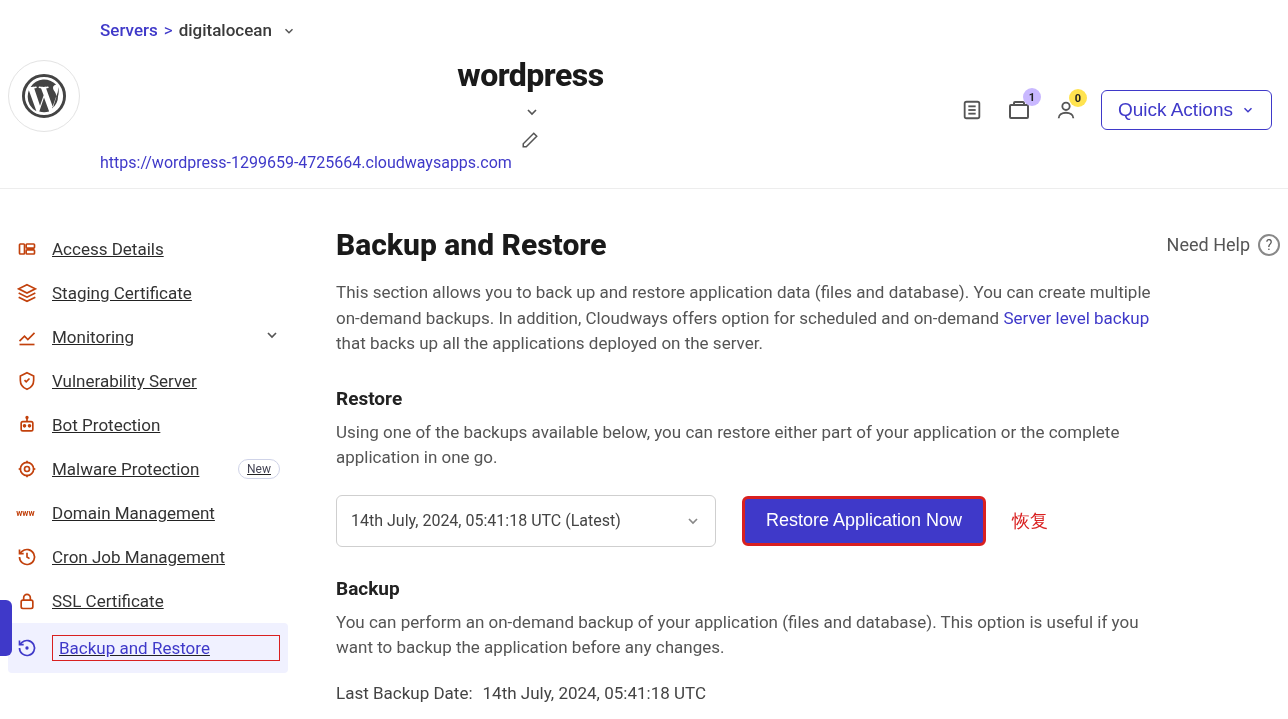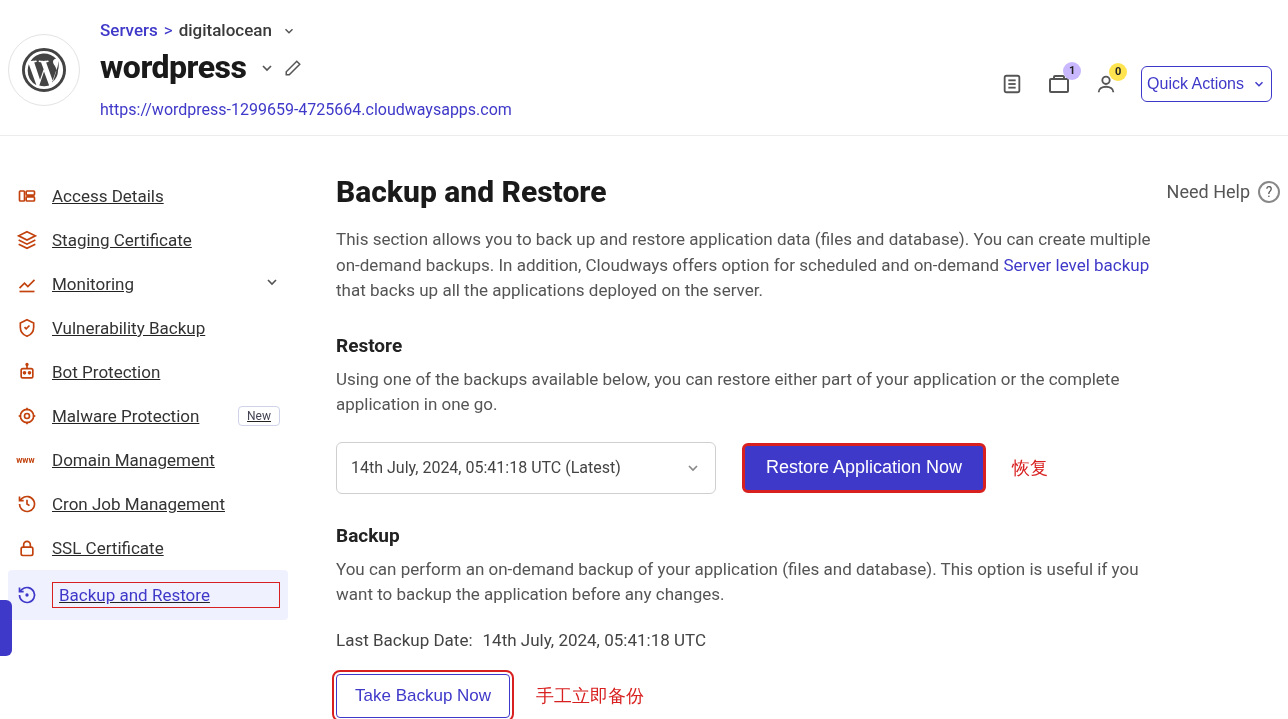--- a/index.html
+++ b/index.html
@@ -22,43 +22,43 @@
   display: flex; align-items: center; justify-content: center;
   margin-right: 20px;
   flex-shrink: 0;
 }
 .app-logo svg { width: 44px; height: 44px; }
 .breadcrumb-row { display: flex; align-items: center; gap: 6px; font-size: 17px; }
 .breadcrumb-link { color: #3f39c9; font-weight: 500; }
 .breadcrumb-sep { color: #3f39c9; }
 .breadcrumb-server { color: #3a3a3a; font-weight: 500; }
 .chev { color: #555; font-size: 14px; margin-left: 4px; }
-.title-row { display: flex; align-items: center; gap: 9px; margin-top: 8px; }
+.title-row { display: flex; align-items: center; gap: 9px; margin-top: 16px; flex-direction: column; }
 .app-title { font-size: 32px; font-weight: 800; color: #1a1a1a; letter-spacing: -0.5px;}
 .edit-icon svg, .chev svg { vertical-align: middle; }
-.app-url { color: #3f39c9; font-size: 16px; margin-top: 14px; display: inline-block; }
+.app-url { color: #3f39c9; font-size: 16px; margin-top: 4px; display: inline-block; }
 .header-left { flex: 1; }
 .header-right { display: flex; align-items: center; gap: 24px; margin-top: 28px; }
 .hdr-icon { position: relative; color: #555; cursor: pointer; }
 .hdr-icon svg { display: block; }
 .pill-badge {
   position: absolute; top: -10px; right: -10px;
   min-width: 18px; height: 18px; border-radius: 9px;
   display: flex; align-items: center; justify-content: center;
   font-size: 11px; font-weight: 700; color: #222;
 }
 .pill-purple { background: #c9b8ff; }
 .pill-yellow { background: #ffe34f; }
 .quick-actions {
   border: 1.5px solid #3f39c9;
   color: #3f39c9;
   background: #fff;
-  padding: 8px 5px;
+  padding: 8px 16px;
   border-radius: 6px;
-  font-size: 16px;
+  font-size: 19px;
   font-weight: 500;
   display: flex; align-items: center; gap: 8px;
   cursor: pointer;
 }
 .body-wrap { display: flex; }
 .sidebar { width: 296px; padding: 38px 8px 8px 8px; text-decoration: underline; }
 .side-item {
   display: flex; align-items: center; gap: 14px;
   padding: 12px 8px;
   font-size: 17px;
@@ -70,21 +70,21 @@
 .side-item .sicon { width: 22px; display: flex; justify-content: center; color: #c2410c;}
 .side-item.active { background: #f0f1ff; color: #3f39c9; }
 .side-item.active .sicon { color: #3f39c9; }
 .side-item .side-label { flex: 1; }
 .side-item.active .side-label {
   border: 1.5px solid #d92020;
   padding: 2px 6px;
 }
 .badge-new {
   border: 1px solid #cfd3e8; color: #445; font-size: 12px;
-  padding: 2px 8px; border-radius: 4px; background: #fff;
+  padding: 2px 8px; border-radius: 10px; background: #fff;
 }
 .side-chev { color: #555; }
 .main {
   flex: 1;
   padding: 38px 8px 8px 40px;
 }
 .page-head { display: flex; align-items: center; }
 .page-title { font-size: 30px; font-weight: 800; color: #1a1a1a; flex:1;}
 .help-link { color: #555; font-size: 18px; display: flex; align-items: center; gap: 8px; cursor: pointer;}
 .help-circle {
@@ -217,21 +217,21 @@
             <polyline points="6 9 12 15 18 9"></polyline>
           </svg></span>
     </div>
     <div class="side-item">
       <span class="sicon">
           <svg width="20" height="20" viewBox="0 0 24 24" fill="none" stroke="currentColor" stroke-width="2">
             <path d="M12 2l8 4v5c0 5-3 9-8 11-5-2-8-6-8-11V6z"></path>
             <path d="M9 11l2 2 4-4"></path>
           </svg>
         </span>
-      <span class="side-label">Vulnerability Backup</span>
+      <span class="side-label">Vulnerability Server</span>
     </div>
     <div class="side-item">
       <span class="sicon">
           <svg width="20" height="20" viewBox="0 0 24 24" fill="none" stroke="currentColor" stroke-width="2">
             <rect x="5" y="8" width="14" height="11" rx="2"></rect>
             <circle cx="9" cy="13" r="1.2" fill="currentColor"></circle>
             <circle cx="15" cy="13" r="1.2" fill="currentColor"></circle>
             <line x1="12" y1="3" x2="12" y2="8"></line>
             <circle cx="12" cy="3" r="1"></circle>
           </svg>

